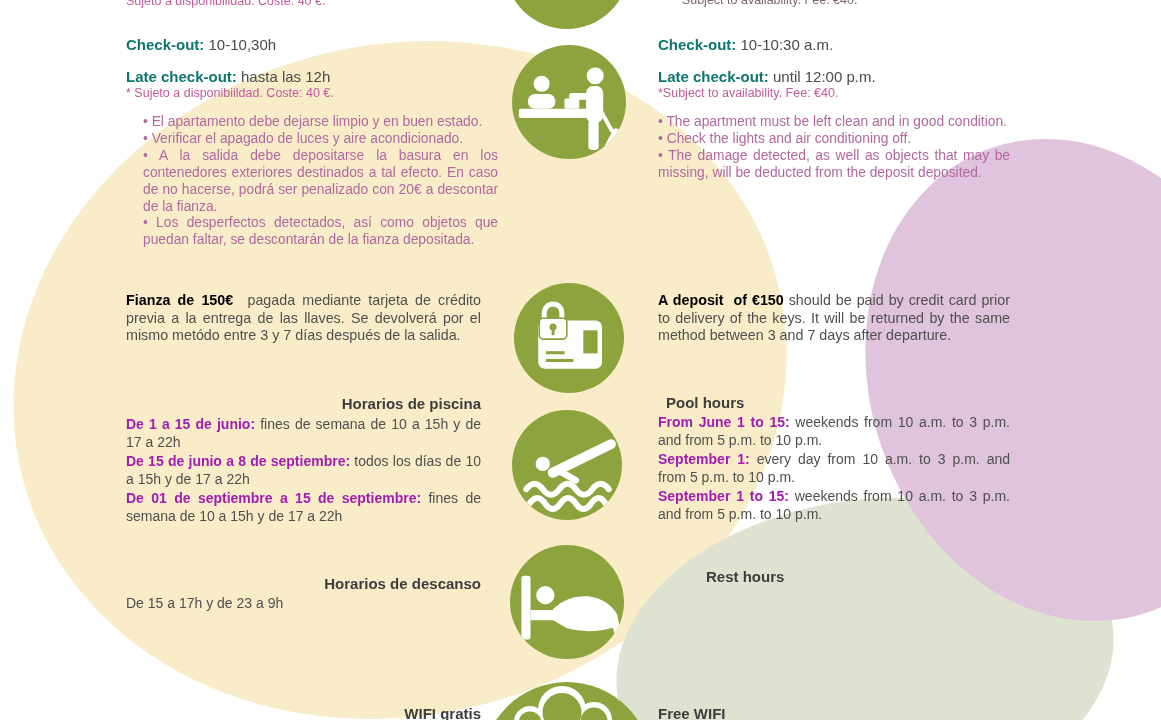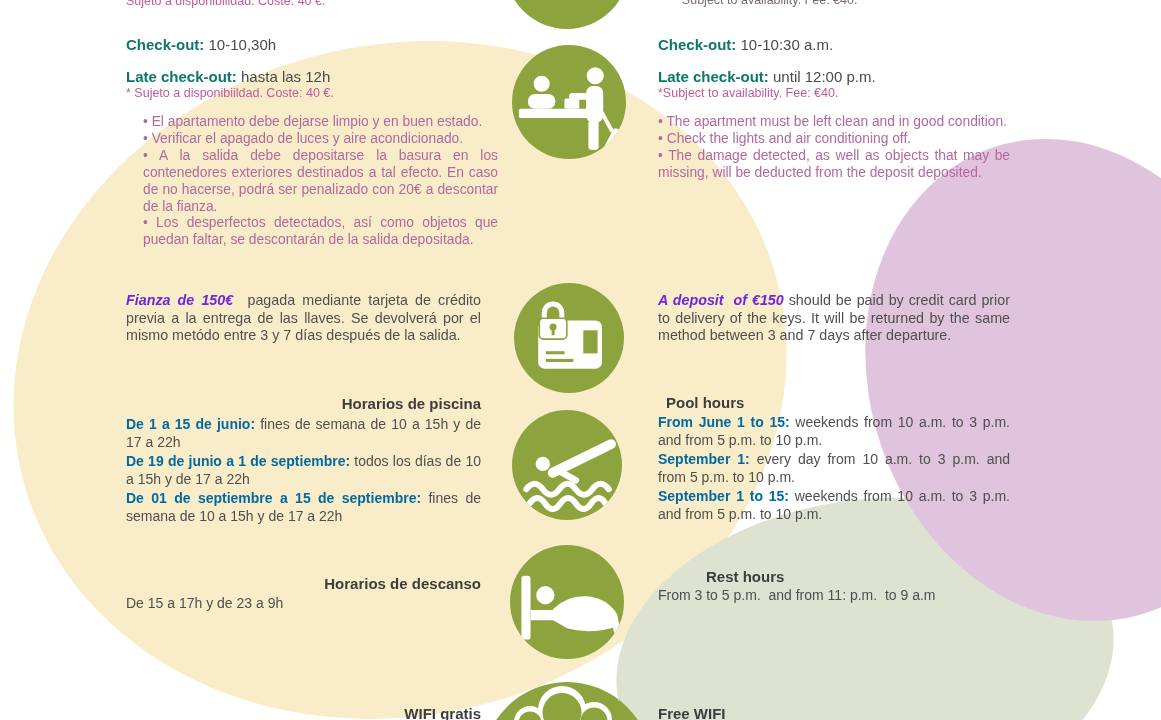--- a/index.html
+++ b/index.html
@@ -12,26 +12,26 @@
   .col{position:absolute;top:0;height:572px;}
   #col-left{left:126px;width:355px;}
   #col-right{left:658px;width:352px;}
   .line{position:absolute;font-size:15px;color:#4a4a4a;white-space:nowrap;}
   .line b{font-weight:bold;color:#0f766e;}
   .note{position:absolute;font-size:12.5px;color:#c05a9b;white-space:nowrap;}
   .note-dark{color:#7c6475;}
   .bullets{position:absolute;width:100%;font-size:13.8px;line-height:16.9px;color:#b2689f;text-align:justify;}
   .bullets p{margin:0;}
   .para{position:absolute;width:100%;font-size:14.3px;line-height:17.6px;color:#4f4f4f;text-align:justify;}
-  .para b{color:#6d28d9;font-style:italic;}
+  .para b{color:#000000;}
   .sec-title{position:absolute;width:100%;font-weight:bold;font-size:15px;color:#3d3d3d;}
   .ra{text-align:right;}
   .sched{position:absolute;width:100%;font-size:14px;line-height:18.4px;color:#4f4f4f;text-align:justify;}
   .sched p{margin:0;}
-  .sched b{color:#0369a1;}
+  .sched b{color:#a21caf;}
   .wifi-label{position:absolute;width:100%;font-weight:bold;font-size:15px;color:#3d3d3d;}
   .pre{white-space:pre-wrap;}
   .circle-partial{position:absolute;border-radius:50%;}
 </style>
 </head>
 <body>
 
 <div id="stage">
 
   <svg id="bg" width="1161" height="720" viewBox="0 0 1161 720">
@@ -167,32 +167,32 @@
     <div class="line" style="top:68px;left:0;">
       <b>Late check-out:</b><span class="pre"> hasta las 12h</span>
     </div>
 
     <div class="note" style="top:86px;left:0;">* Sujeto a disponibiildad. Coste: 40 €.</div>
 
     <div class="bullets" style="top:114px;left:0;margin-left:17px;">
       <p>• El apartamento debe dejarse limpio y en buen estado.</p>
       <p>• Verificar el apagado de luces y aire acondicionado.</p>
       <p>• A la salida debe depositarse la basura en los contenedores exteriores destinados a tal efecto. En caso de no hacerse, podrá ser penalizado con 20€ a descontar de la fianza.</p>
-      <p>• Los desperfectos detectados, así como objetos que puedan faltar, se descontarán de la salida depositada.</p>
+      <p>• Los desperfectos detectados, así como objetos que puedan faltar, se descontarán de la fianza depositada.</p>
     </div>
 
     <div class="para" style="top:292px;left:0;">
       <b>Fianza de 150€</b><span class="pre">  pagada mediante tarjeta de crédito previa a la entrega de las llaves. Se devolverá por el mismo metódo entre 3 y 7 días después de la salida.</span>
     </div>
 
     <div class="sec-title ra" style="top:395px;left:0;">Horarios de piscina</div>
 
     <div class="sched" style="top:415px;left:0;">
       <p><b>De 1 a 15 de junio:</b><span class="pre"> fines de semana de 10 a 15h y de 17 a 22h</span></p>
-      <p><b>De 19 de junio a 1 de septiembre:</b><span class="pre"> todos los días de 10 a 15h y de 17 a 22h</span></p>
+      <p><b>De 15 de junio a 8 de septiembre:</b><span class="pre"> todos los días de 10 a 15h y de 17 a 22h</span></p>
       <p><b>De 01 de septiembre a 15 de septiembre:</b><span class="pre"> fines de semana de 10 a 15h y de 17 a 22h</span></p>
     </div>
 
     <div class="sec-title ra" style="top:575px;left:0;">Horarios de descanso</div>
     <div class="sched ra" style="top:594px;left:0;">De 15 a 17h y de 23 a 9h</div>
 
     <div class="wifi-label ra" style="top:705px;left:0;">WIFI gratis</div>
   </div>
 
   <div class="col" id="col-right">
@@ -220,18 +220,17 @@
 
     <div class="sec-title" style="top:394px;left:8px;">Pool hours</div>
 
     <div class="sched" style="top:413px;left:0;">
       <p><b>From June 1 to 15:</b><span class="pre"> weekends from 10 a.m. to 3 p.m. and from 5 p.m. to 10 p.m.</span></p>
       <p><b>September 1:</b><span class="pre"> every day from 10 a.m. to 3 p.m. and from 5 p.m. to 10 p.m.</span></p>
       <p><b>September 1 to 15:</b><span class="pre"> weekends from 10 a.m. to 3 p.m. and from 5 p.m. to 10 p.m.</span></p>
     </div>
 
     <div class="sec-title" style="top:568px;left:0;margin-left:48px;">Rest hours</div>
-    <div class="sched pre" style="top:586px;left:0;text-align:left;">From 3 to 5 p.m.  and from 11: p.m.  to 9 a.m</div>
 
     <div class="wifi-label" style="top:705px;left:0;">Free WIFI</div>
   </div>
 
 </div>
 
 </body></html>

